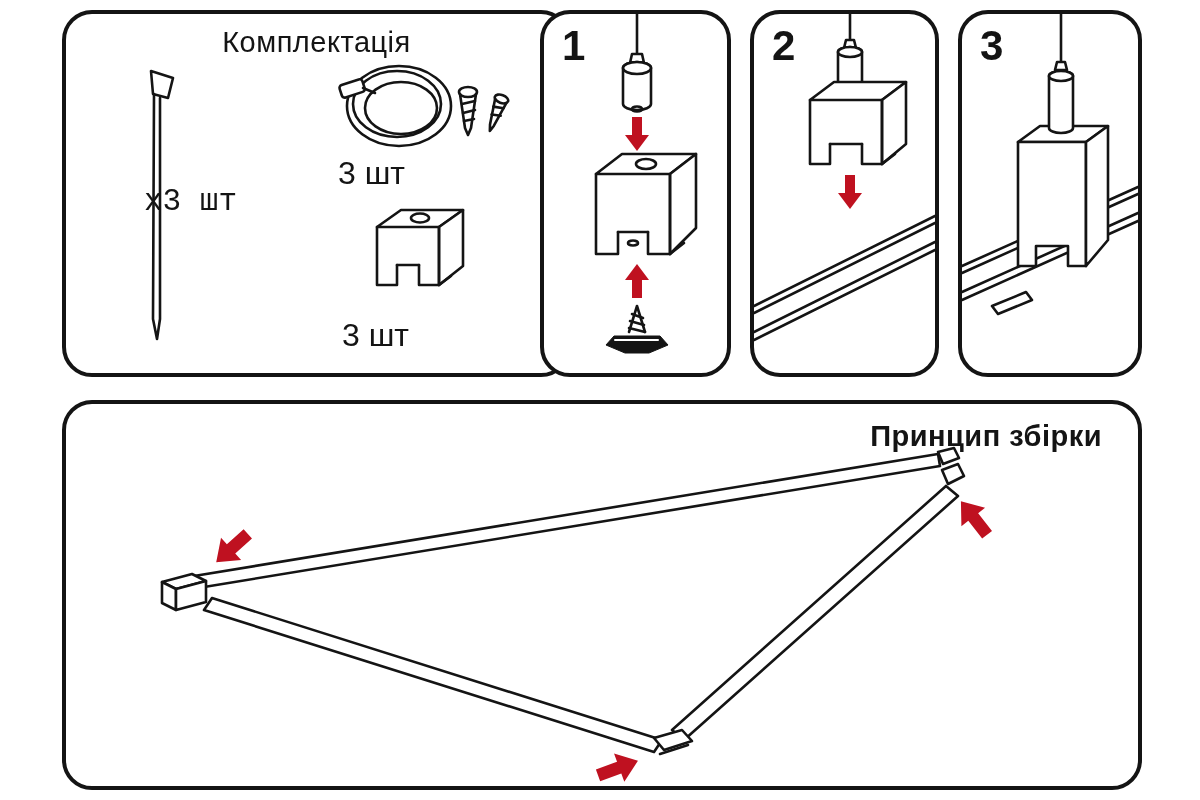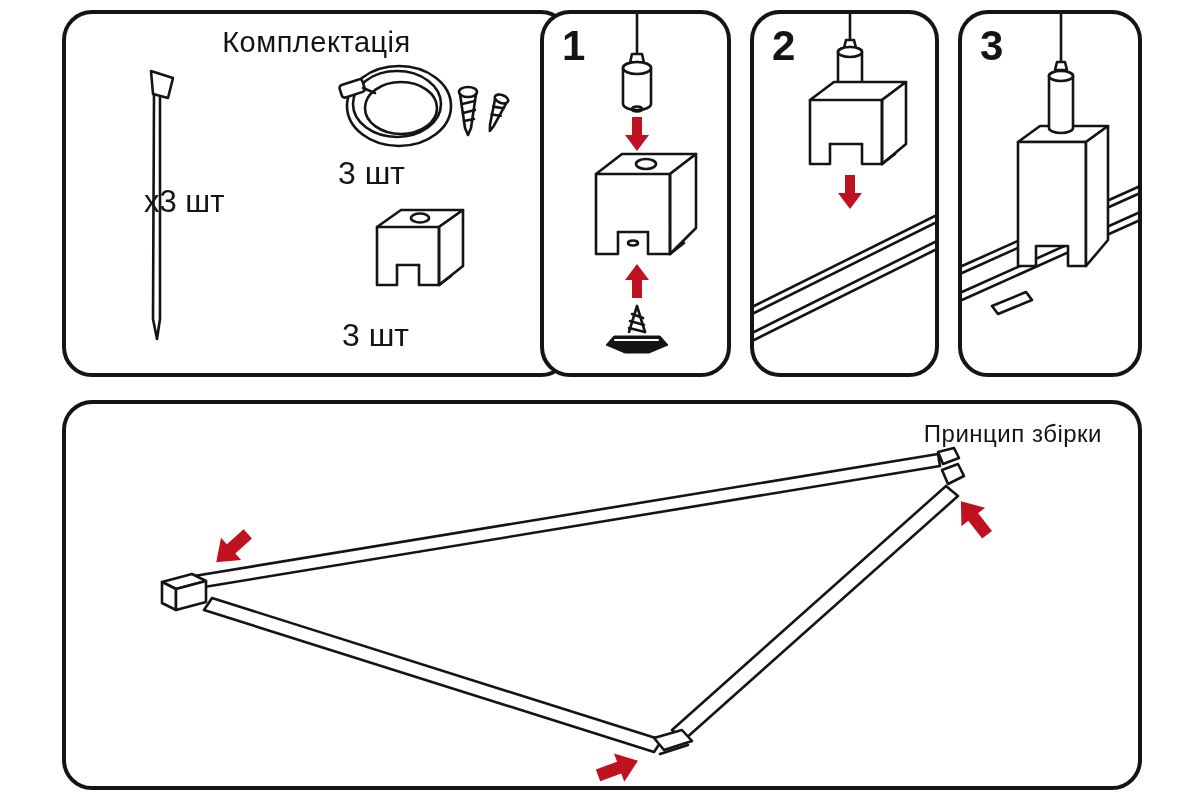--- a/index.html
+++ b/index.html
@@ -3,25 +3,25 @@
 <meta charset="utf-8">
 <style>
   :root { --line:#141414; --arrow:#bf1120; --bg:#ffffff; }
   * { margin:0; padding:0; box-sizing:border-box; }
   html,body { width:1200px; height:800px; background:var(--bg); font-family:"Liberation Sans",sans-serif; }
   .page { position:relative; width:1200px; height:800px; background:var(--bg); overflow:hidden; }
   .panel { position:absolute; border:4px solid var(--line); border-radius:30px; background:var(--bg); }
   .panel svg { position:absolute; inset:0; width:100%; height:100%; display:block; }
   .kit-title { position:absolute; top:12px; left:0; right:0; text-align:center; font-size:29px; font-weight:500; letter-spacing:.5px; color:var(--line); z-index:2; }
   .qty { position:absolute; font-weight:500; color:var(--line); z-index:2; }
-  .qty-pin  { left:78px;  top:170px; font-size:31px; }
+  .qty-pin  { left:78px;  top:170px; font-size:31px;font-family:Liberation Mono, monospace; }
   .qty-cable{ left:272px; top:141px; font-size:32px; }
   .qty-clip { left:276px; top:303px; font-size:32px; }
   .step-num { position:absolute; top:8px; left:18px; font-size:42px; font-weight:700; color:var(--line); z-index:2; }
-  .assembly-title { position:absolute; top:16px; right:36px; font-size:24px; font-weight:400; letter-spacing:.5px; color:var(--line); z-index:2; }
+  .assembly-title { position:absolute; top:16px; right:36px; font-size:29px; font-weight:700; letter-spacing:.5px; color:var(--line); z-index:2; }
   
   .ln  { fill:none; stroke:var(--line); stroke-width:2.6; stroke-linecap:round; stroke-linejoin:round; }
   .lnw { fill:#ffffff; stroke:var(--line); stroke-width:2.6; stroke-linecap:round; stroke-linejoin:round; }
   .red { fill:var(--arrow); stroke:none; }
   .blk { fill:var(--line); stroke:var(--line); stroke-linejoin:round; }
   .wln { fill:none; stroke:#ffffff; stroke-width:2; stroke-linecap:round; }
 </style>
 </head>
 <body>
 

